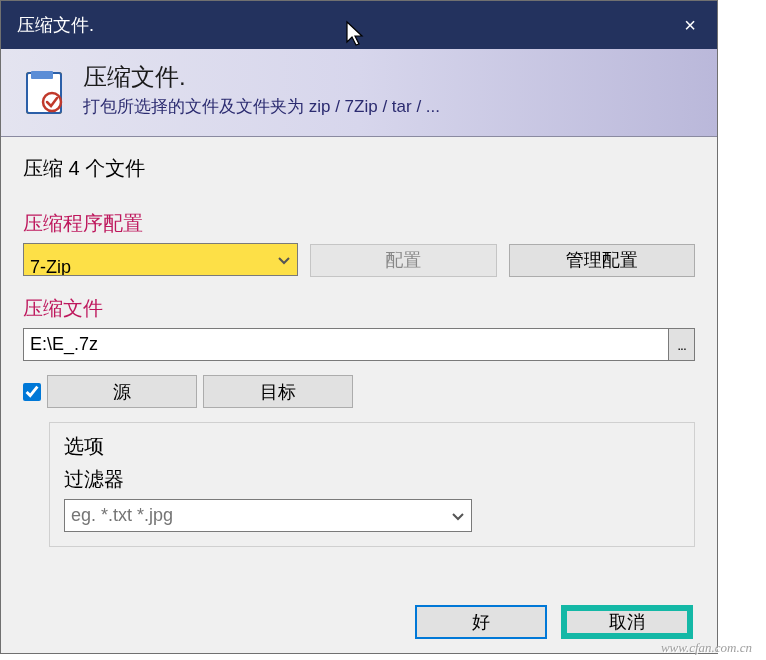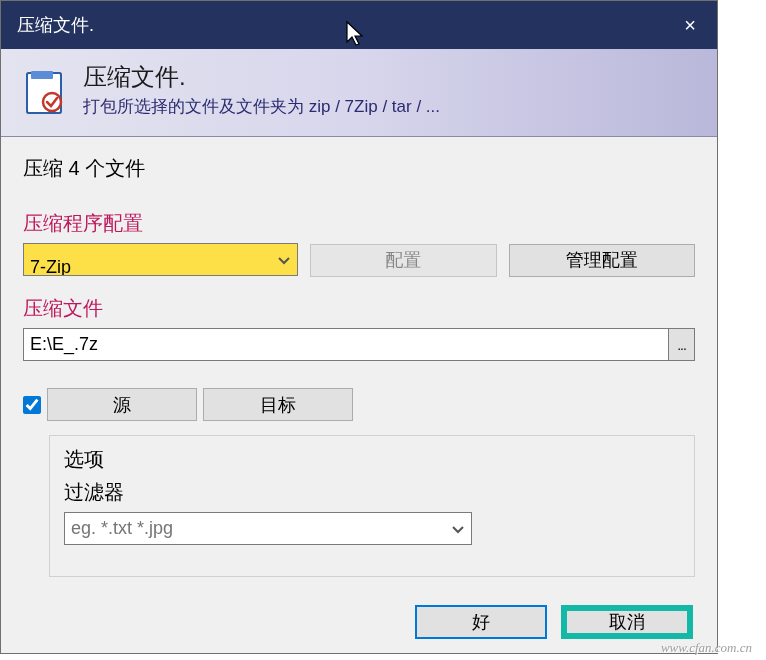--- a/index.html
+++ b/index.html
@@ -14,28 +14,28 @@
   .header p { font-size: 17px; color: #2b2b70; }
   .content { flex: 1; padding: 18px 22px 10px 22px; background: #f0f0f0; }
   .status { font-size: 20px; color: #000; margin-bottom: 28px; }
   .label { font-size: 20px; color: #be185d; margin-bottom: 6px; }
   .row-packer { display: flex; gap: 12px; align-items: center; margin-bottom: 18px; }
   .select-wrap { position: relative; width: 275px; }
   .select { width: 100%; height: 33px; border: 1px solid #7a7a7a; background: #fde047; font-size: 18px; padding: 16px 30px 0 6px; appearance: none; }
   .select-wrap .chev { position: absolute; right: 8px; top: 50%; transform: translateY(-50%); pointer-events: none; color: #555; }
   .btn { height: 33px; border: 1px solid #acacac; background: #e1e1e1; font-size: 18px; min-width: 150px; text-align: center; display: flex; align-items: center; justify-content: center; color: #000; }
   .btn.disabled { color: #888; border-color: #c5c5c5; background: #e6e6e6; }
-  .row-path { display: flex; margin-bottom: 27px; justify-content: flex-end; }
+  .row-path { display: flex; margin-bottom: 14px; justify-content: flex-end; }
   .path-input { flex: 1; height: 33px; border: 1px solid #7a7a7a; background: #fff; font-size: 18px; padding: 0 6px; }
   .path-browse { width: 26px; height: 33px; border: 1px solid #7a7a7a; border-left: none; background: #e1e1e1; display: flex; align-items: center; justify-content: center; font-size: 14px; letter-spacing: -1px; }
   .row-default { display: flex; align-items: center; gap: 6px; margin-bottom: 14px; }
   .row-default .checkbox { accent-color: #0078d7; width: 18px; height: 18px; }
   .row-default .chk-label { font-size: 20px; flex: 1; }
   .row-default .btn-half { width: 150px; }
-  .options-group { border: 1px solid #d0d0d0; padding: 10px 14px 31px; margin-left: 26px; margin-right: 0; }
+  .options-group { border: 1px solid #d0d0d0; padding: 10px 14px 14px; margin-left: 26px; margin-right: 0; }
   .options-group .grp-title { font-size: 20px; margin-bottom: 6px; }
   .options-group .opt-row { display: flex; align-items: center; gap: 8px; margin-bottom: 6px; }
   .options-group .opt-row .checkbox { accent-color: #0078d7; width: 18px; height: 18px; }
   .options-group .opt-row .opt-label { font-size: 20px; }
   .filter-input { width: 408px; height: 33px; border: 1px solid #7a7a7a; background: #fff; font-size: 18px; color: #a16207; padding: 0 28px 0 6px; }
   .filter-wrap { position: relative; width: 408px; margin-top: 4px; }
   .filter-wrap .chev { position: absolute; right: 8px; top: 50%; transform: translateY(-50%); pointer-events: none; color: #555; }
   .footer { display: flex; justify-content: flex-end; gap: 14px; padding: 10px 24px 14px; }
   .footer .fbtn { width: 132px; height: 34px; border: 6px solid #14b8a6; background: #e1e1e1; font-size: 18px; display: flex; align-items: center; justify-content: center; }
   .footer .fbtn.primary { border: 2px solid #0078d7; }

